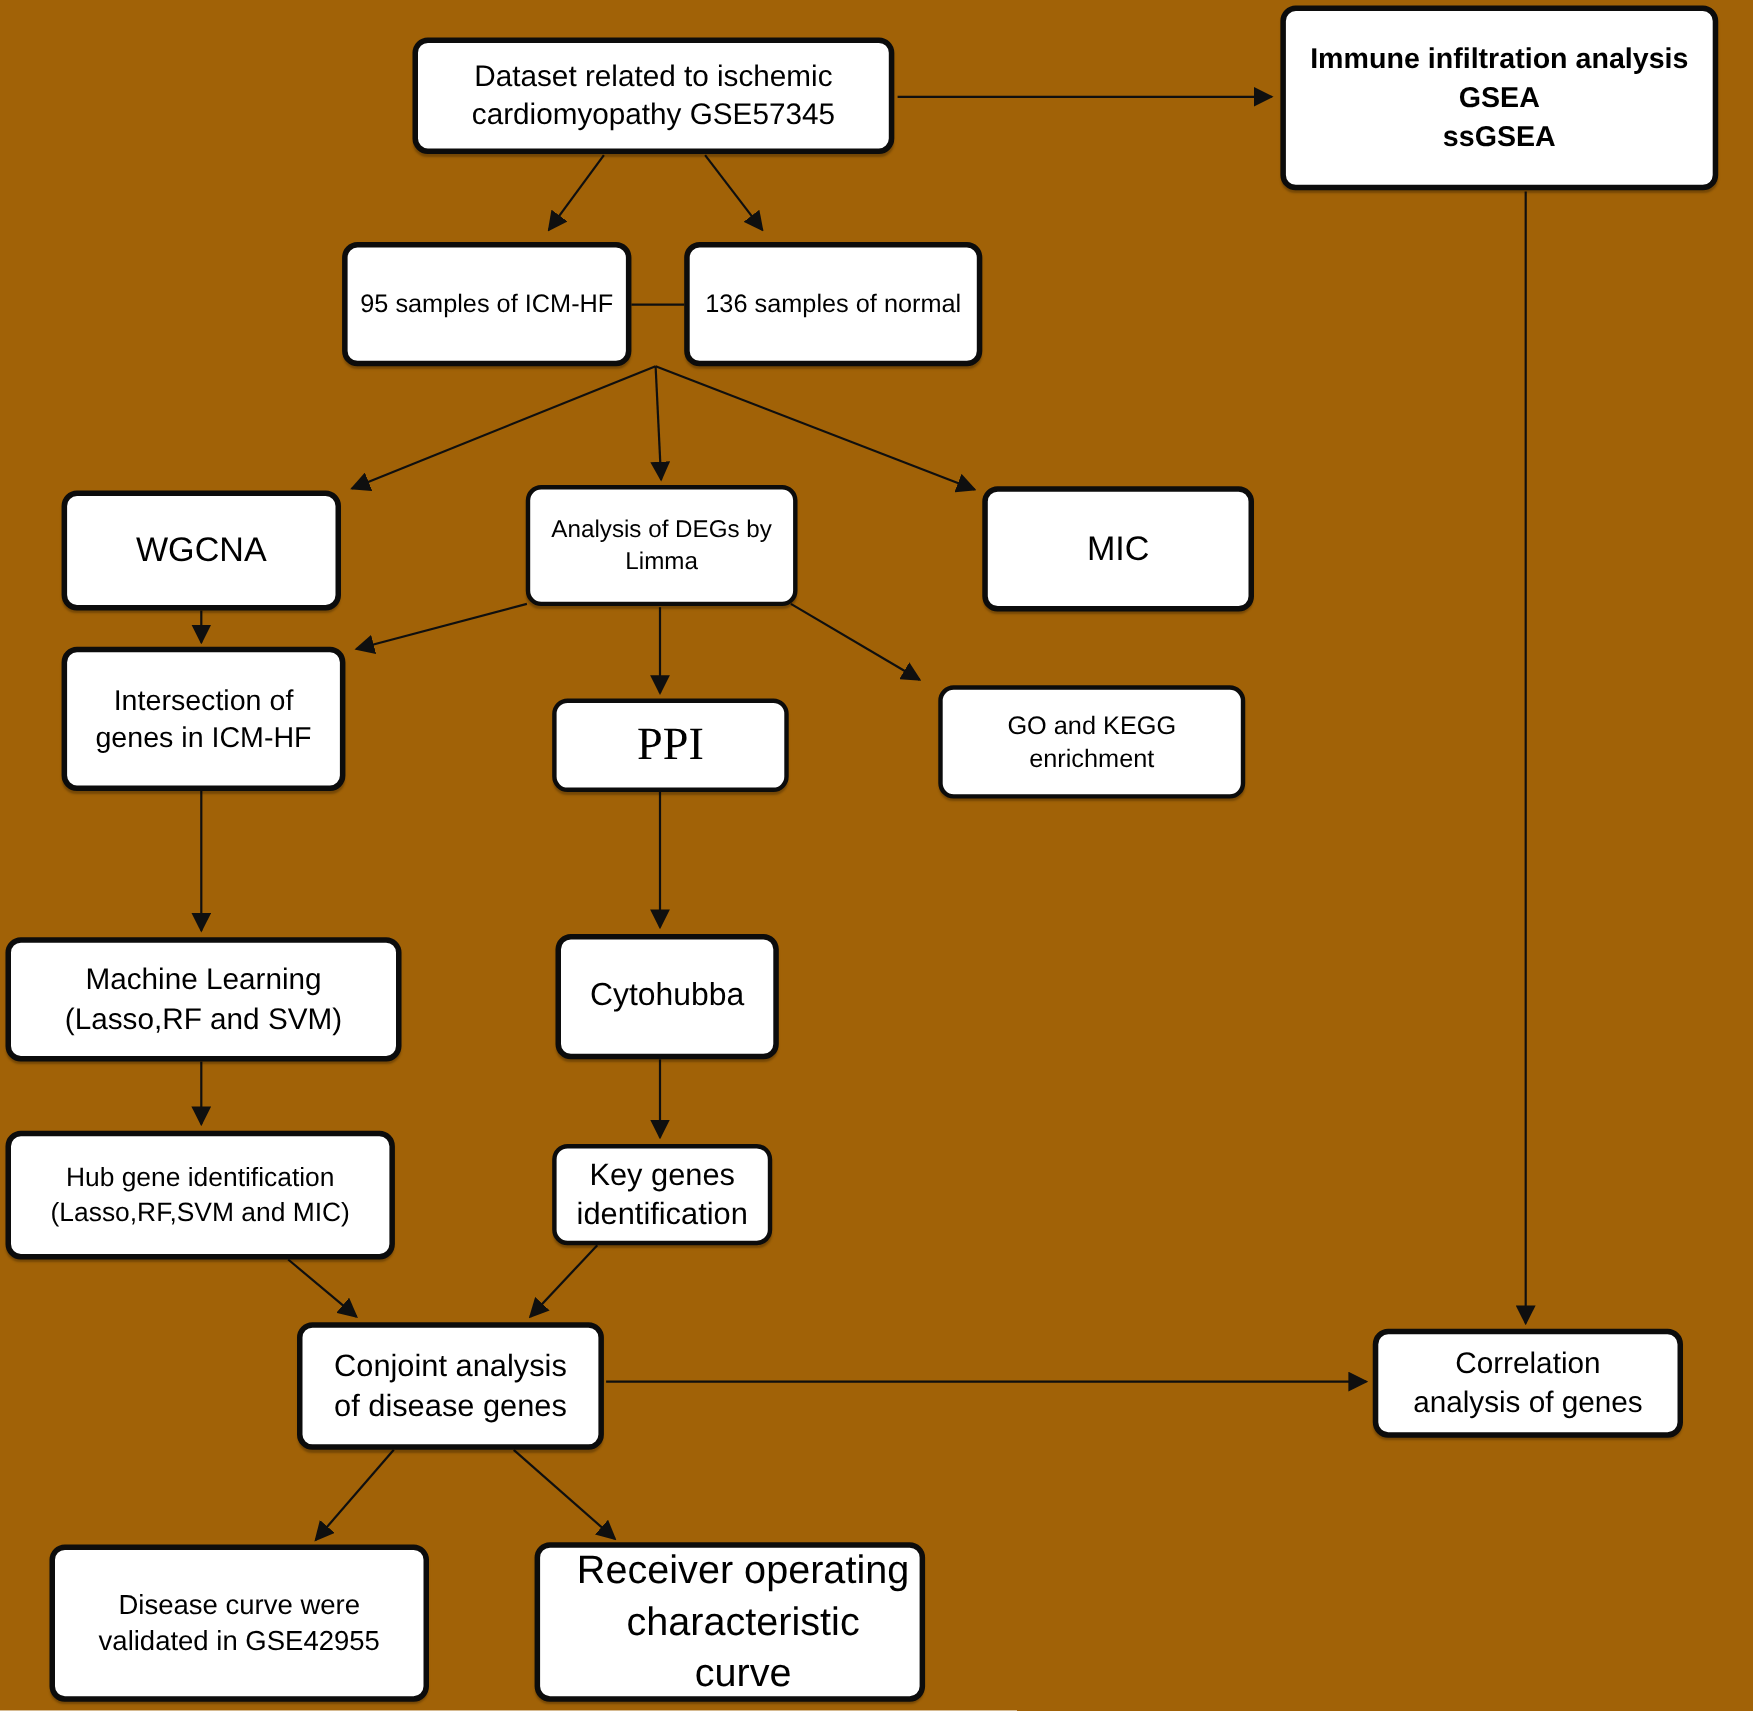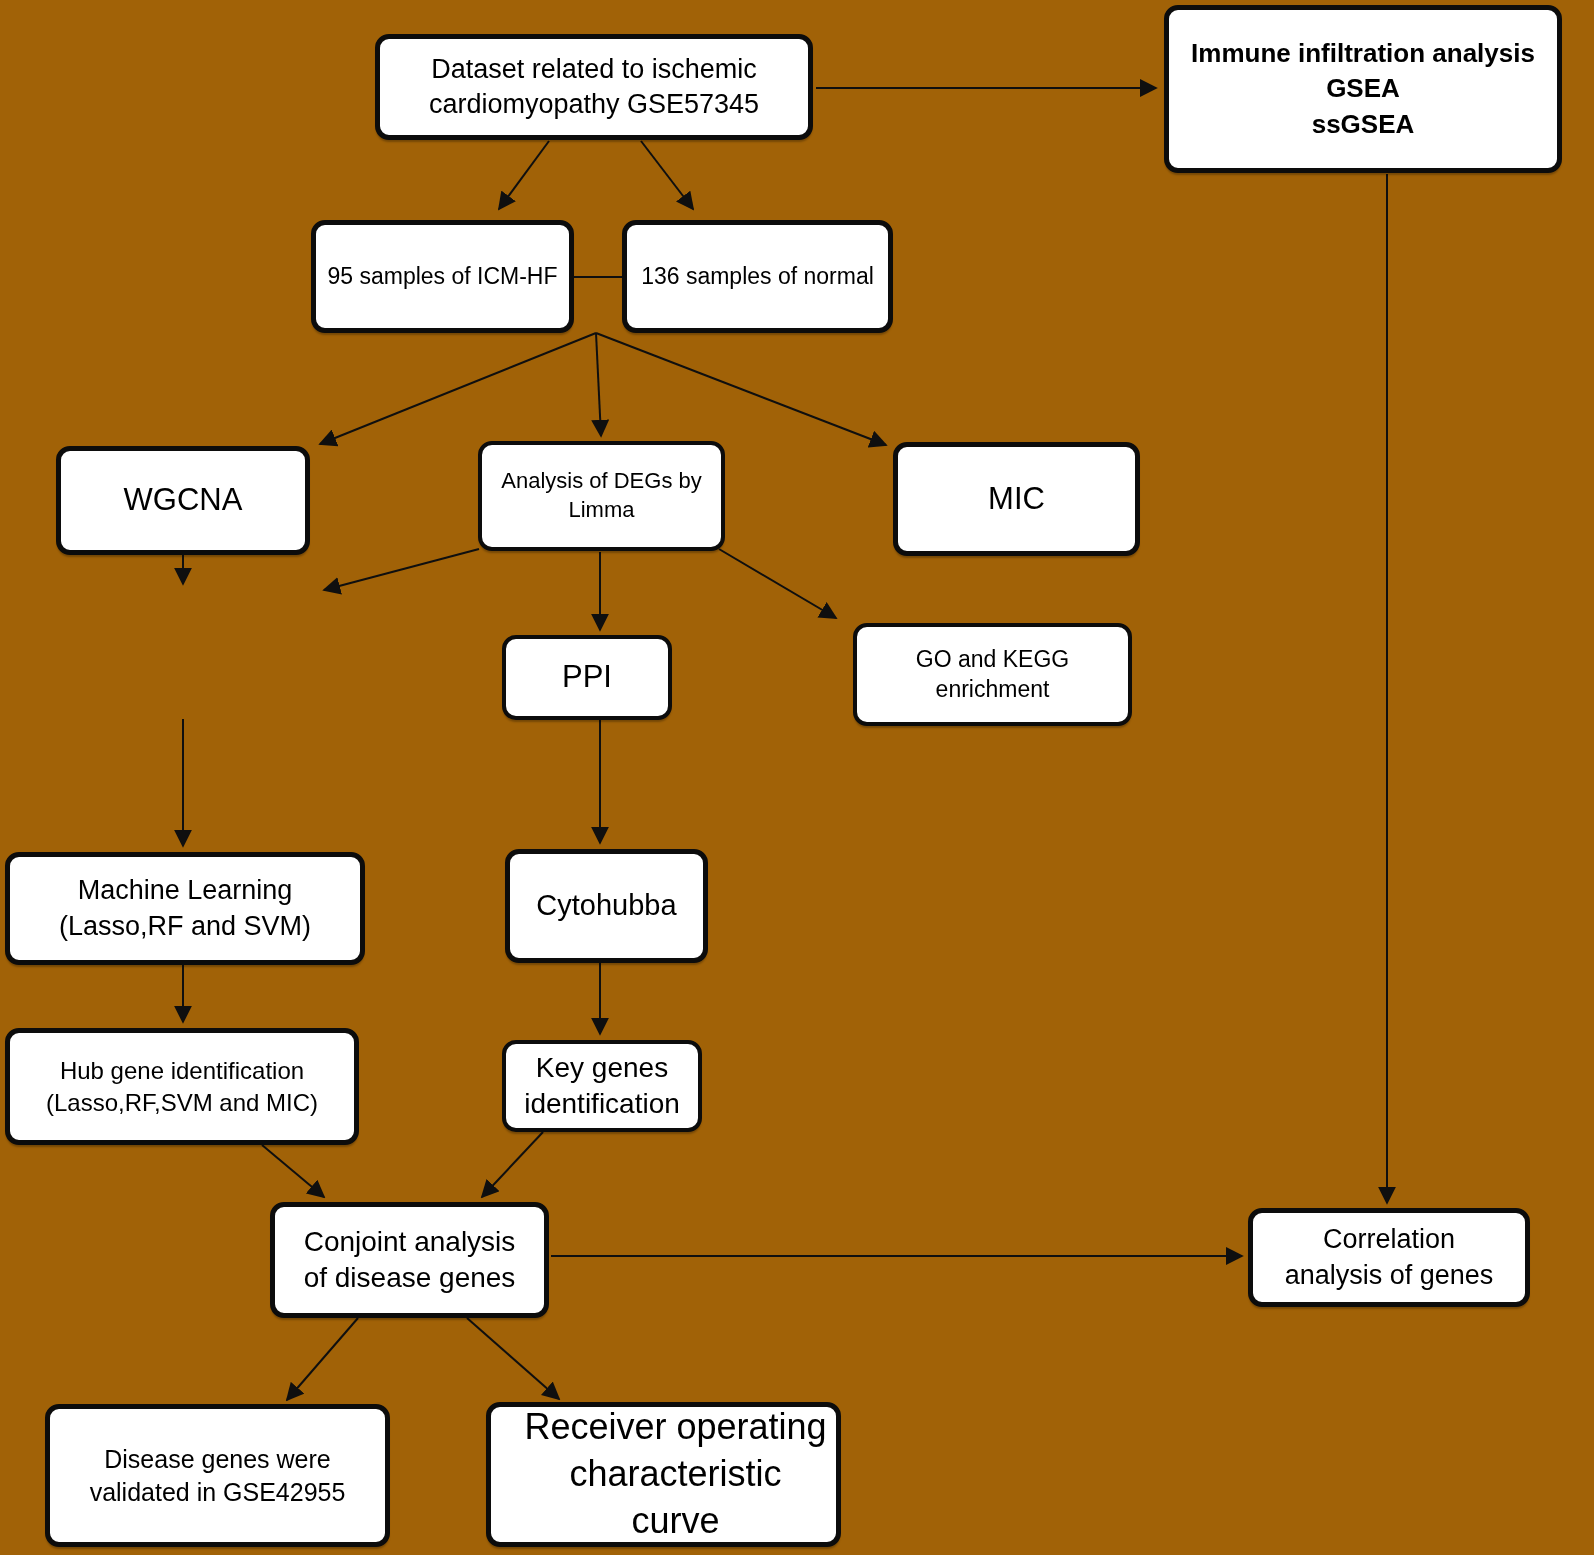--- a/index.html
+++ b/index.html
@@ -98,22 +98,24 @@
 
   <div class="node" style="left:622px; top:220px; width:271px; height:113px; font-size:23px;">136 samples of normal</div>
 
   <div class="node" style="left:56px;  top:446px; width:254px; height:109px; font-size:31px;">WGCNA</div>
 
   <div class="node thin" style="left:478px; top:441px; width:247px; height:110px; font-size:22px;">Analysis of DEGs by
 Limma</div>
 
   <div class="node" style="left:893px; top:442px; width:247px; height:114px; font-size:31px;">MIC</div>
 
+  <div class="node" style="left:56px;  top:588px; width:258px; height:131px; font-size:26px;">Intersection of
+genes in ICM-HF</div>
 
-  <div class="node thin" style="left:502px; top:635px; width:170px; height:85px; font-size:31px;">PPI</div>
+  <div class="node thin" style="left:502px; top:635px; width:215px; height:85px; font-size:42px;font-family:Liberation Serif, serif;">PPI</div>
 
   <div class="node thin" style="left:853px; top:623px; width:279px; height:103px; font-size:23px;">GO and KEGG
 enrichment</div>
 
   <div class="node" style="left:5px;   top:852px; width:360px; height:113px; font-size:27px;">Machine Learning
 (Lasso,RF and SVM)</div>
 
   <div class="node" style="left:505px; top:849px; width:203px; height:114px; font-size:29px;">Cytohubba</div>
 
   <div class="node" style="left:5px;   top:1028px; width:354px; height:117px; font-size:24px;">Hub gene identification
@@ -121,19 +123,19 @@
 
   <div class="node thin" style="left:502px; top:1040px; width:200px; height:92px; font-size:28px;">Key genes
 identification</div>
 
   <div class="node" style="left:270px; top:1202px; width:279px; height:116px; font-size:28px;">Conjoint analysis
 of disease genes</div>
 
   <div class="node" style="left:1248px; top:1208px; width:282px; height:99px; font-size:27px;">Correlation
 analysis of genes</div>
 
-  <div class="node" style="left:45px;  top:1404px; width:345px; height:143px; font-size:25px;">Disease genes were
+  <div class="node" style="left:45px;  top:1404px; width:345px; height:143px; font-size:25px;">Disease curve were
 validated in GSE42955</div>
 
   <div class="node" style="left:486px; top:1402px; width:355px; height:145px; font-size:36px;padding-left:32px;">Receiver operating
 characteristic curve</div>
 
 </div>
 
 </body></html>

